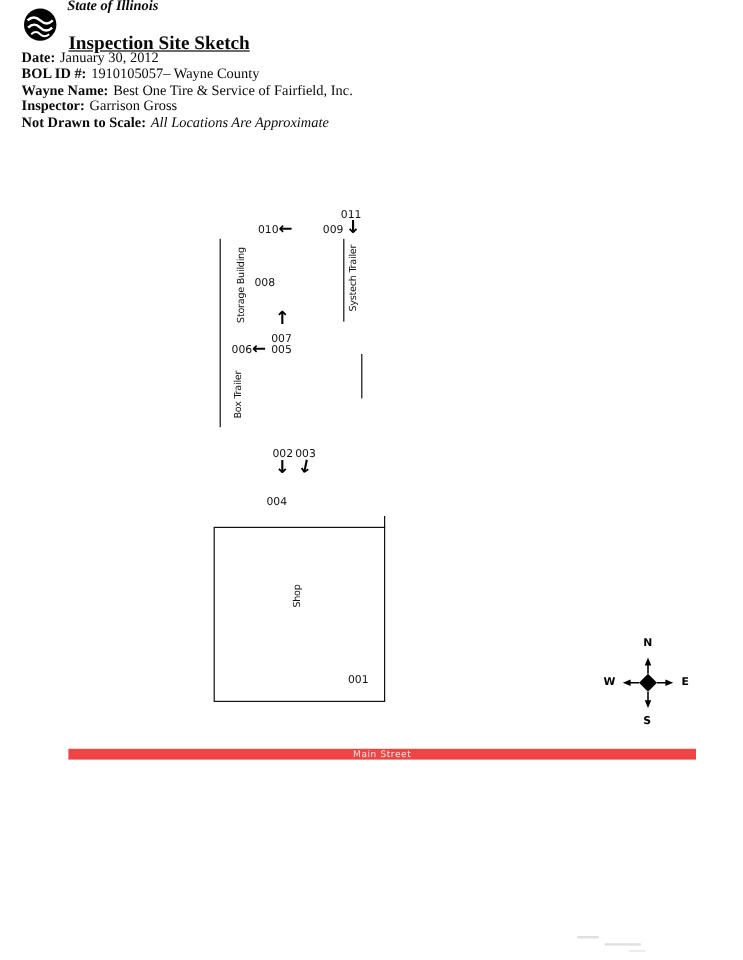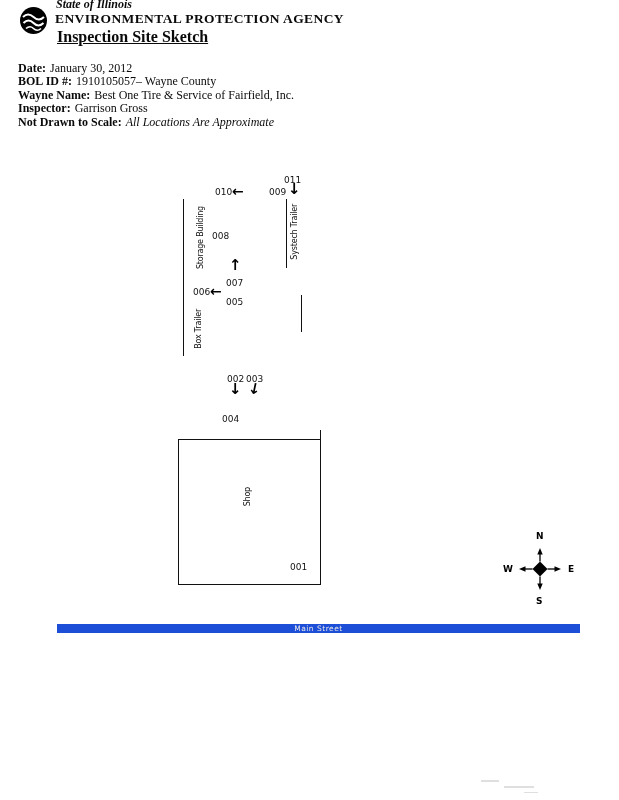--- a/index.html
+++ b/index.html
@@ -7,21 +7,21 @@
   body { width:619px; height:800px; font-family:"Liberation Serif", serif; color:#0a0a0a; }
   .page { position:relative; width:619px; height:800px; background:#ffffff; overflow:hidden; }
 
   
   .logo { position:absolute; left:19px; top:6px; width:29px; height:29px; }
   .state-line { position:absolute; left:56px; top:-3px; font-size:12px; font-style:italic; font-weight:bold; }
   .agency { position:absolute; left:55px; top:11px; font-size:13.5px; font-weight:bold; letter-spacing:0.4px; }
   .doc-title { position:absolute; left:57px; top:28px; font-size:16px; font-weight:bold;text-decoration:underline; }
 
   
-  .field { position:absolute; left:18px; font-size:12px; white-space:nowrap;margin-top:20px; }
+  .field { position:absolute; left:18px; font-size:12px; white-space:nowrap; }
   .field b { font-weight:bold; }
   .field .val { margin-left:4px; }
   .field .val.italic { font-style:italic; }
 
   
   .sk { position:absolute; font-family:"DejaVu Sans", sans-serif; font-size:9px; color:#111; }
   .vline { position:absolute; width:1px; background:#111; }
   .vlabel { position:absolute; font-family:"DejaVu Sans", sans-serif; font-size:8px; letter-spacing:-0.2px;
             writing-mode:vertical-rl; transform:rotate(180deg); color:#111; white-space:nowrap; }
   .arrow { position:absolute; font-family:"DejaVu Sans", sans-serif; font-weight:bold; color:#000; line-height:1; }
@@ -33,42 +33,41 @@
   
   .compass { position:absolute; left:502px; top:531px; width:76px; height:78px; }
   .compass span { position:absolute; font-family:"DejaVu Sans", sans-serif; font-size:9px; font-weight:bold; color:#000; }
   .c-n { left:34px; top:0px; }
   .c-s { left:34px; top:65px; }
   .c-w { left:1px;  top:33px; }
   .c-e { left:66px; top:33px; }
   .c-svg { position:absolute; left:16px; top:16px; width:44px; height:44px; }
 
   
-  .street { position:absolute; left:57px; top:624px; width:523px; height:9px; background:#1d4ed8; }
+  .street { position:absolute; left:57px; top:624px; width:523px; height:9px; background:#ef4444; }
   .street span { display:block; width:100%; text-align:center; color:#e8e8e8; font-family:"DejaVu Sans", sans-serif;
                  font-size:7.5px; line-height:9px; letter-spacing:0.5px; }
 
   
   .artifact { position:absolute; background:#b9b9b9; opacity:0.45; }
 </style>
 </head>
 <body>
 
 <div class="page">
 
   <div class="logo">
     <svg viewBox="0 0 29 29" width="29" height="29">
       <circle cx="14.5" cy="14.5" r="13.5" fill="#000"></circle>
       <path d="M4 11 q5 -5 10.5 0 t10.5 0" stroke="#fff" stroke-width="2" fill="none"></path>
       <path d="M4.5 17 q5 -5 10 0 t10 0" stroke="#fff" stroke-width="2" fill="none"></path>
       <path d="M7 22.5 q4 -3.5 7.5 0 t7.5 0" stroke="#fff" stroke-width="1.6" fill="none"></path>
     </svg>
   </div>
   <div class="state-line">State of Illinois</div>
-  <div class="agency">ENVIRONMENTAL PROTECTION AGENCY</div>
   <div class="doc-title">Inspection Site Sketch</div>
 
   <div class="field" style="top:41px">
     <b>Date:</b><span class="val">January 30, 2012</span>
   </div>
   <div class="field" style="top:54px">
     <b>BOL ID #:</b><span class="val">1910105057– Wayne County</span>
   </div>
   <div class="field" style="top:68px">
     <b>Wayne Name:</b><span class="val">Best One Tire &amp; Service of Fairfield, Inc.</span>
@@ -95,21 +94,21 @@
     <div class="vline" style="left:286px; top:199px; height:69px;"></div>
     <span class="vlabel" style="left:290px; top:204px;">Systech Trailer</span>
 
     <span class="sk" style="left:212px; top:231px;">008</span>
 
     <span class="arrow v" style="left:229px; top:258px;">↑</span>
     <span class="sk" style="left:226px; top:278px;">007</span>
 
     <span class="sk" style="left:193px; top:287px;">006</span>
     <span class="arrow h" style="left:210px; top:284px;">←</span>
-    <span class="sk" style="left:226px; top:297px;text-align:right;">005</span>
+    <span class="sk" style="left:226px; top:287px;text-align:right;">005</span>
 
     <span class="vlabel" style="left:194px; top:309px;">Box Trailer</span>
 
     <div class="vline" style="left:301px; top:295px; height:37px;"></div>
 
     <span class="sk" style="left:227px; top:374px;">002</span>
     <span class="sk" style="left:246px; top:374px;">003</span>
     <span class="arrow v" style="left:229px; top:382px;">↓</span>
     <span class="arrow v" style="left:248px; top:382px; transform:rotate(12deg);">↓</span>
     <span class="sk" style="left:222px; top:414px;">004</span>

